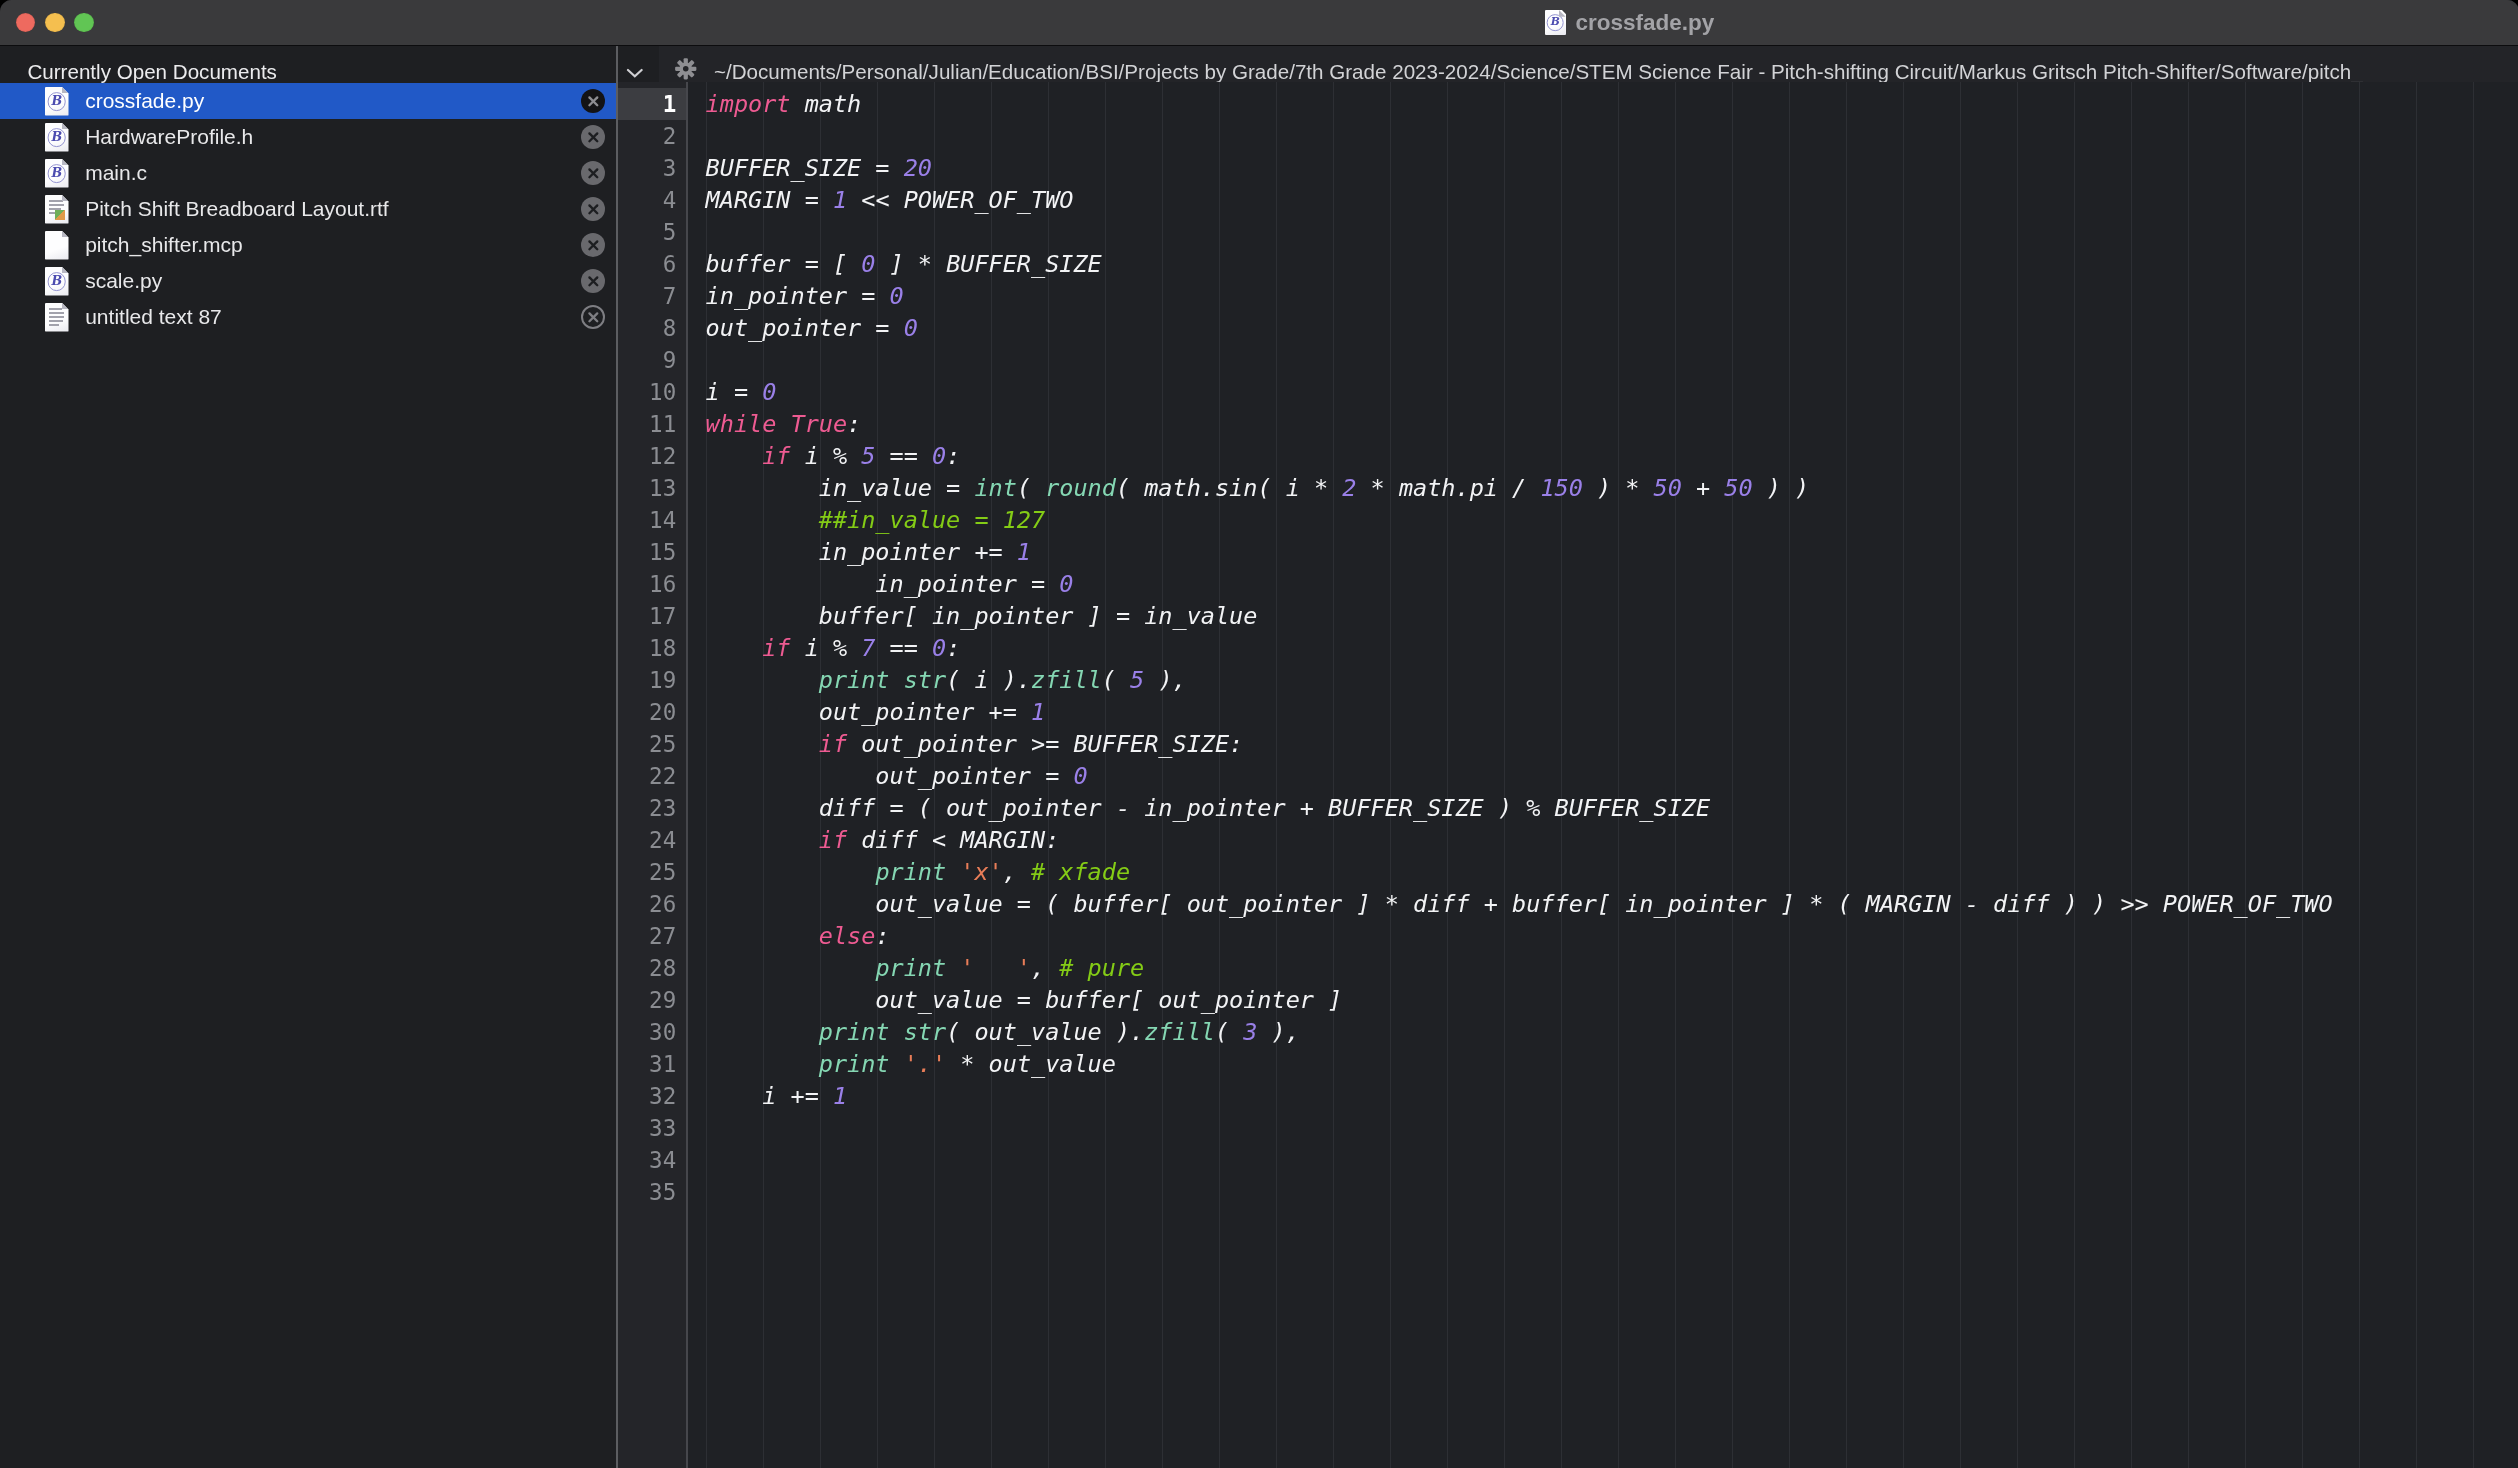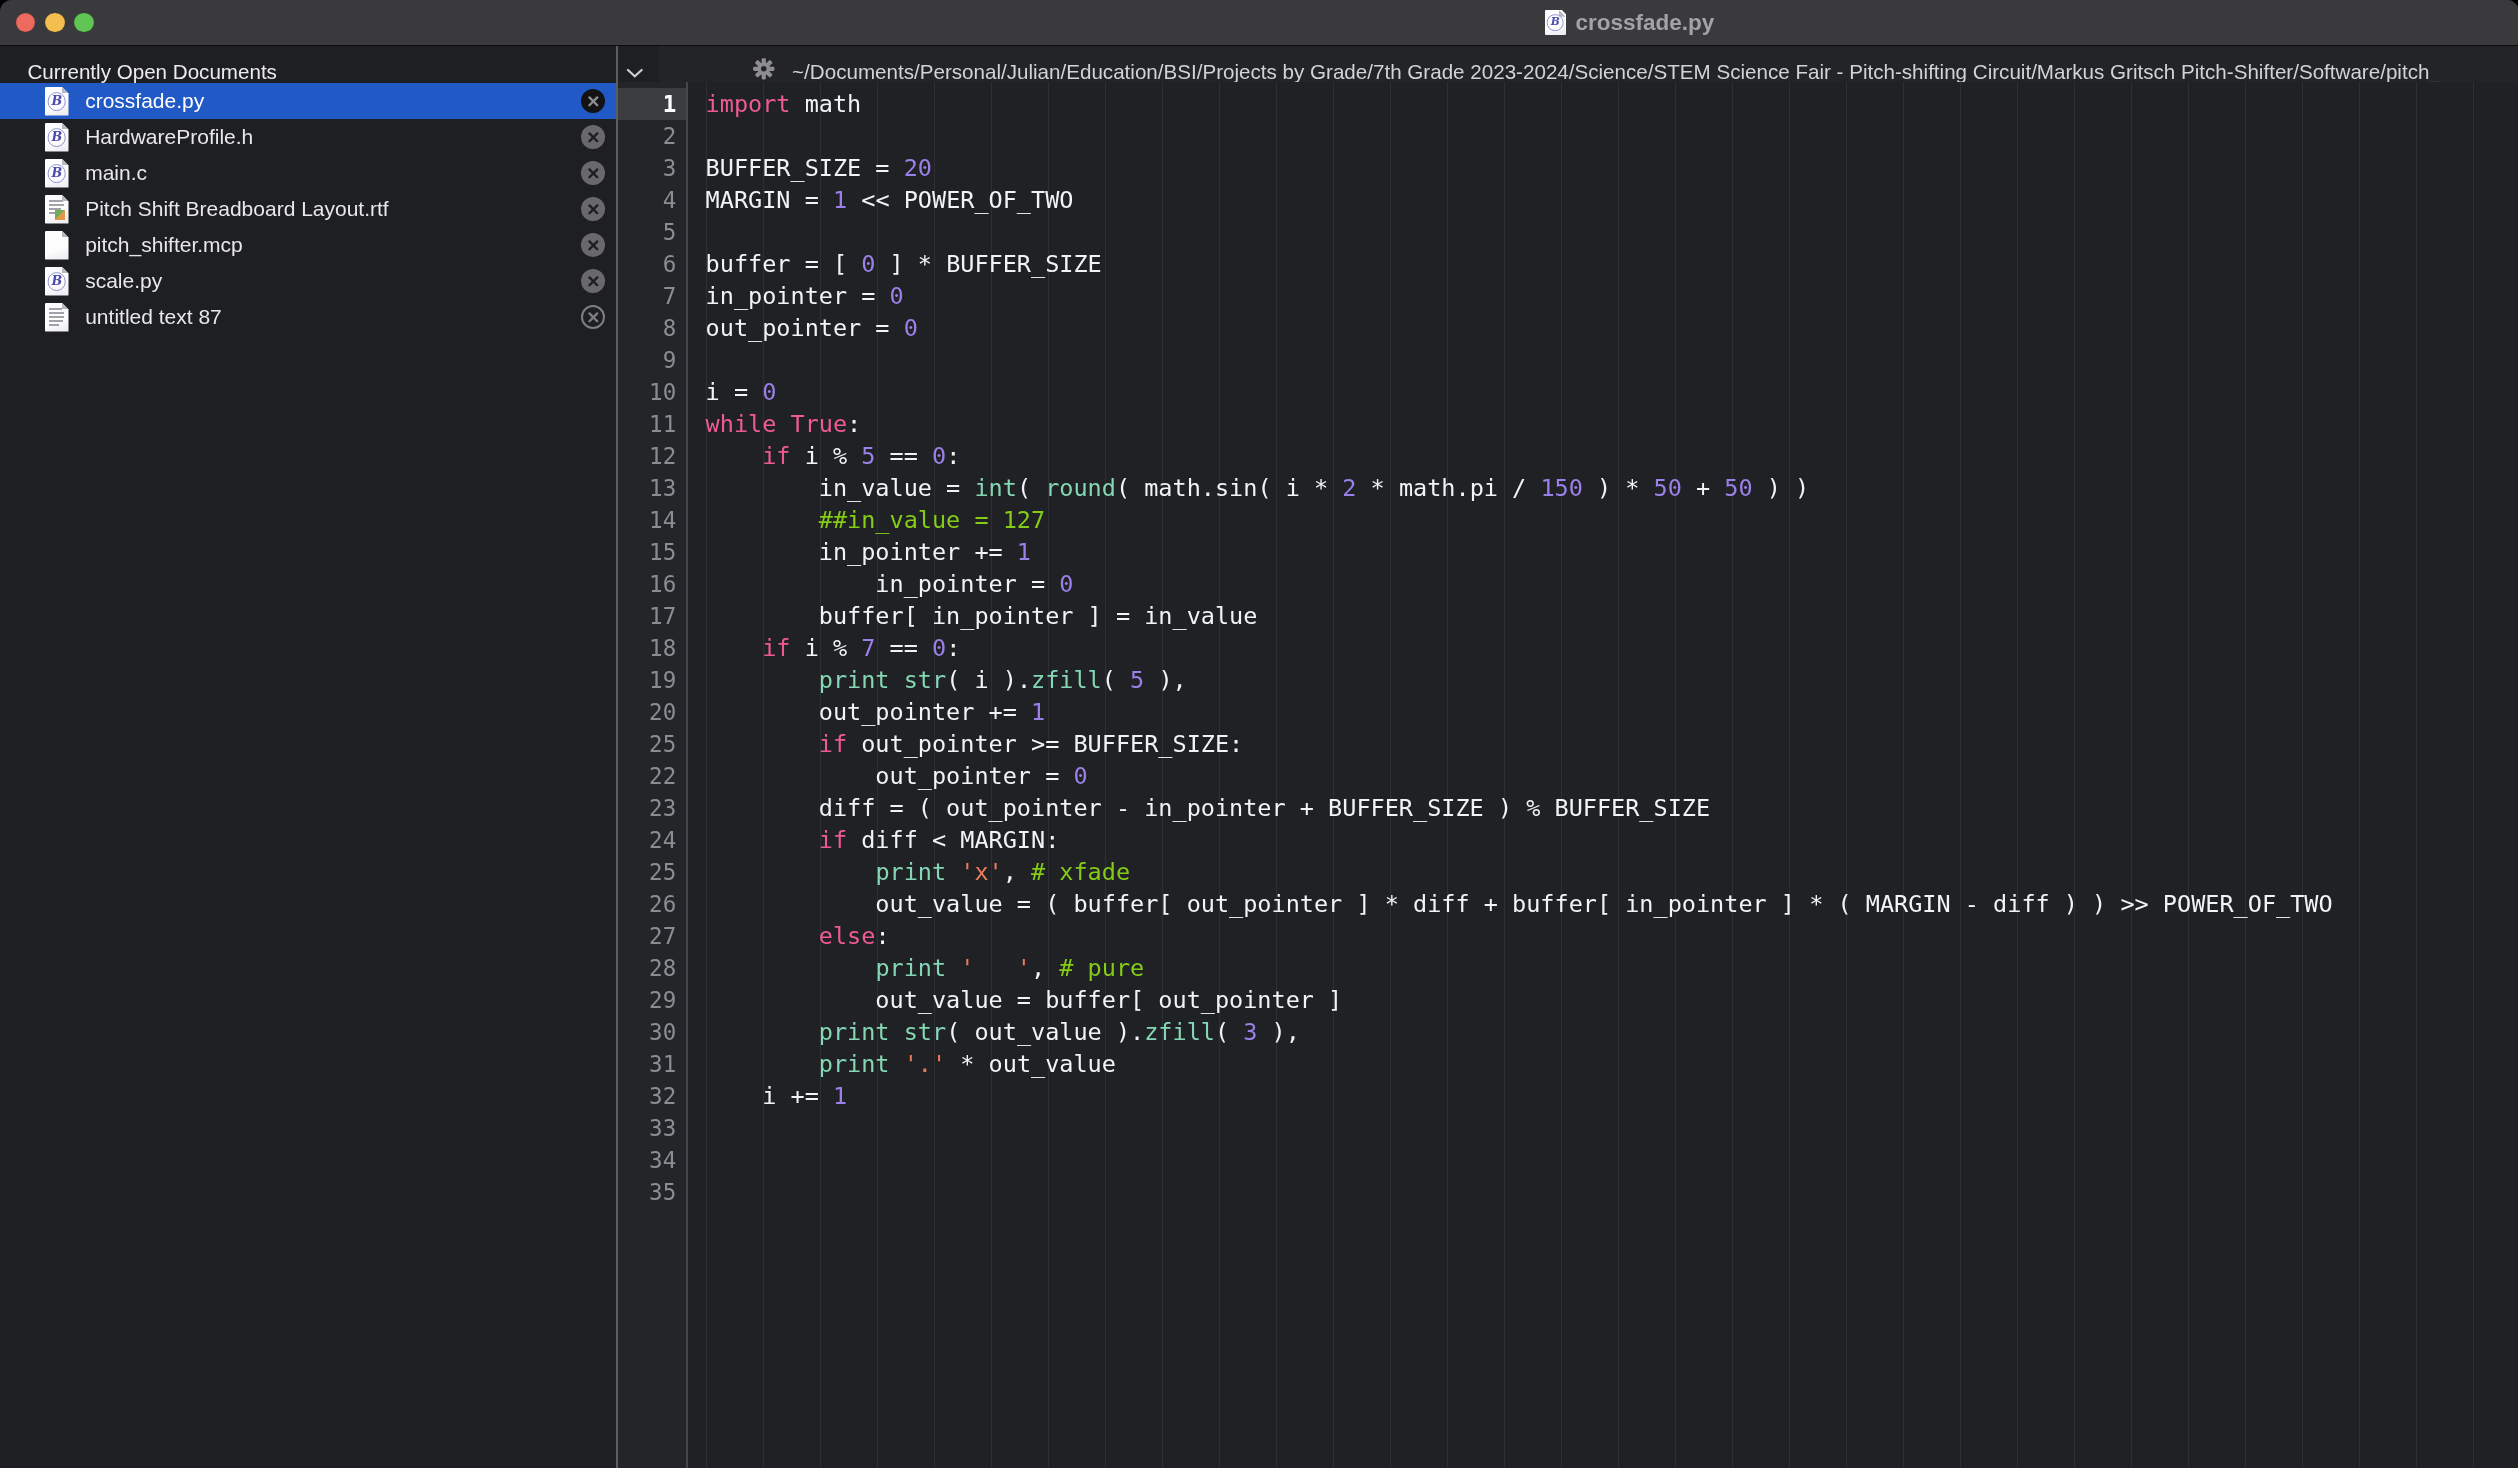--- a/index.html
+++ b/index.html
@@ -18,21 +18,21 @@
   .title-group{position:absolute;left:1545px;top:0;height:45px;display:flex;align-items:center;gap:9.8px;}
   .title-text{font-size:22.5px;font-weight:700;color:#a3a3a7;}
 
   
   .chrome-row{position:absolute;top:46px;left:0;right:0;height:52px;display:flex;}
   .sb-header{width:616px;flex:none;display:flex;align-items:center;background:#1e1f22;
              border-bottom:1px solid #0a0a0c;padding:0 15.7px 0 27.4px;color:#ececee;font-size:20.6px;}
   .sb-header .hdr-label{flex:1;}
   .path-bar{flex:1;display:flex;align-items:center;gap:15.7px;background:#232428;
             border-bottom:1px solid #67686c;padding-left:13.7px;color:#d2d3d6;font-size:20.6px;
-            white-space:nowrap;overflow:hidden;justify-content:center;}
+            white-space:nowrap;overflow:hidden;}
 
   
   .v-divider{position:absolute;left:616px;top:46px;bottom:0;width:2px;background:#5c5d61;z-index:5;}
 
   
   .sidebar{position:absolute;top:83px;left:0;width:616px;bottom:0;background:#1e1f22;}
   .sb-row{height:36px;display:flex;align-items:center;padding-left:45px;position:relative;
           color:#e8e8ea;font-size:21px;}
   .sb-row.selected{background:#2159c7;color:#ffffff;}
   .doc-icon{width:23.5px;height:29px;margin-right:16.7px;flex:none;position:relative;
@@ -63,21 +63,21 @@
   
   .editor{position:absolute;left:617px;top:82px;right:0;bottom:0;background:#1f2125;display:flex;}
   .gutter{width:69px;flex:none;background:#242529;border-right:2px solid #46474c;padding-top:5.9px;}
   .ln{height:32px;line-height:32px;text-align:right;padding-right:9.8px;
       font-family:"DejaVu Sans Mono",monospace;font-size:22.5px;color:#8b8d92;}
   .ln.current{background:#3c3d41;color:#ffffff;font-weight:700;}
   .code-wrap{position:relative;flex:1;overflow:hidden;}
   .guides{position:absolute;left:17.6px;top:0;right:0;bottom:0;z-index:0;
           background:repeating-linear-gradient(90deg,#2d2f34 0,#2d2f34 1px,transparent 1px,transparent 57px);}
   .code{position:relative;z-index:1;padding:5.9px 0 0 17.6px;
-        font-family:"DejaVu Sans Mono",monospace;font-size:23.5px;line-height:32px;color:#f2f3f5;}
+        font-family:"DejaVu Sans Mono",monospace;font-size:23.5px;line-height:32px;color:#f2f3f5;font-style:italic;}
   .cl{height:32px;white-space:pre;}
   .tok-kw{color:#ee5b92;}
   .tok-fn{color:#85d7b3;}
   .tok-num{color:#9a80e8;}
   .tok-str{color:#e87d58;}
   .tok-com{color:#84cc16;}
   .tok-pl{color:#f2f3f5;}
 </style>
 </head>
 <body>

